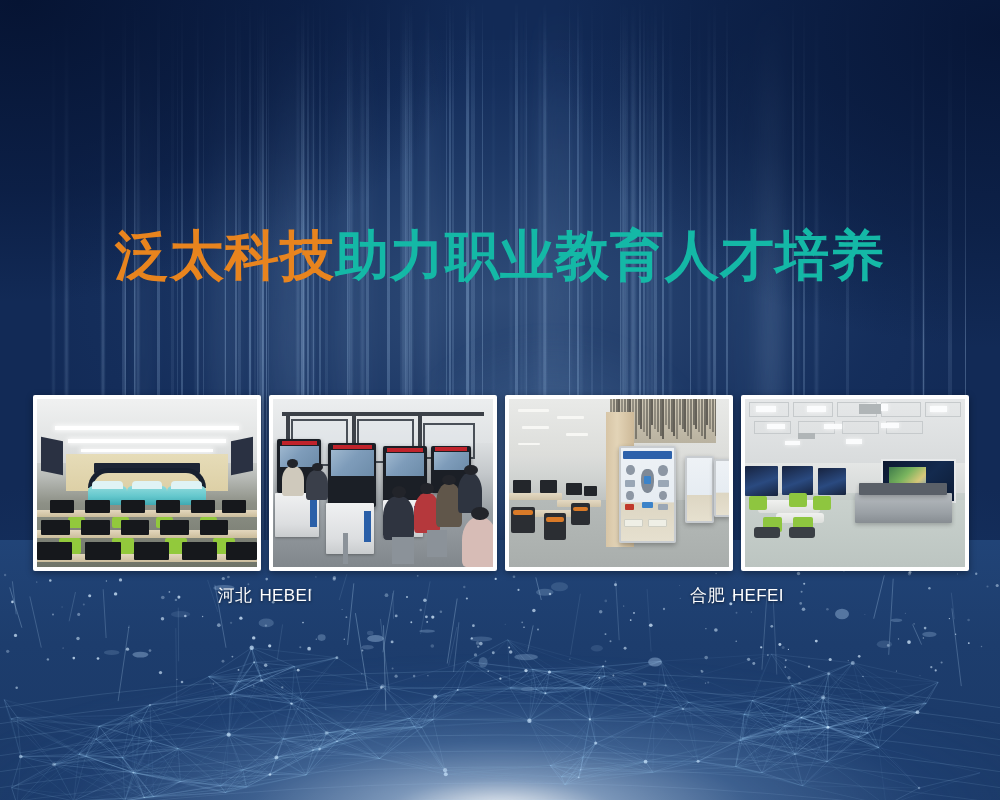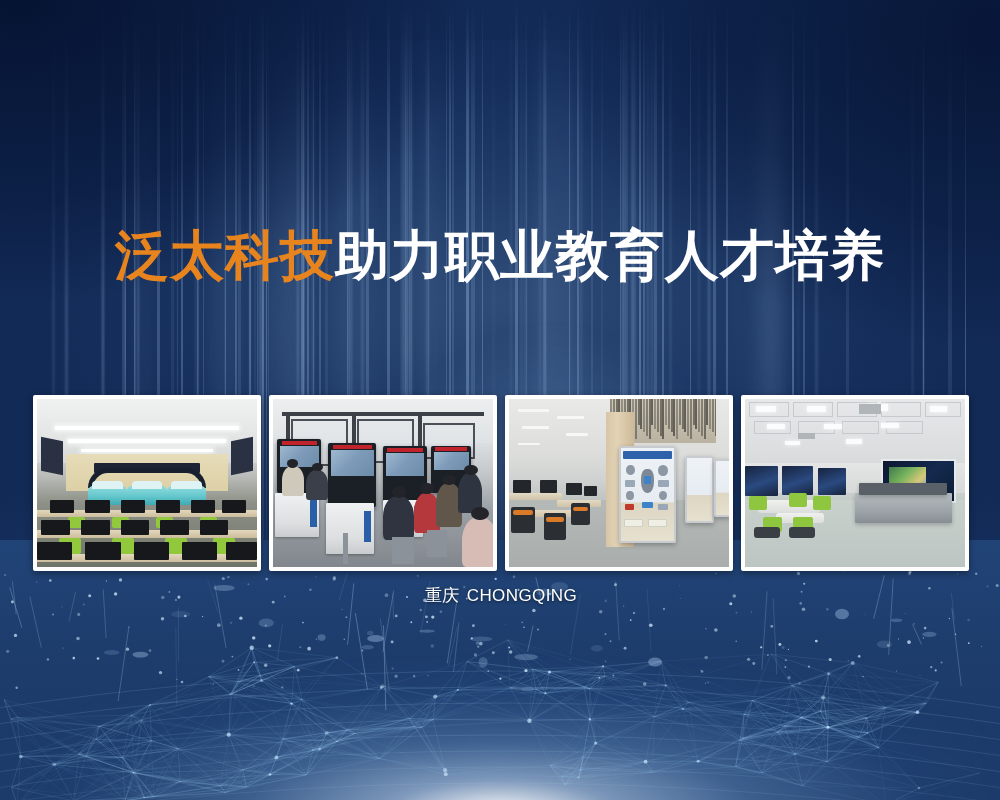--- a/index.html
+++ b/index.html
@@ -64,21 +64,21 @@
   .net{position:absolute;inset:0;}
   .stars{position:absolute;left:0;right:0;top:0;height:150px;}
 
   
   .title-block{position:absolute;left:0;right:0;top:228px;text-align:center;}
   .headline{
     font-size:54px;font-weight:bold;letter-spacing:1px;line-height:1;
     white-space:nowrap;margin:0;
   }
   .hl-orange{color:#e8841e;}
-  .hl-white{color:#ffffff;}
+  .hl-white{color:#14b8a6;}
   .subtitle-row{width:1000px;text-align:center;margin-top:14px;}
   .subtitle{
     display:inline-block;color:#e8841e;font-size:26px;font-weight:bold;
     letter-spacing:.5px;transform:translateX(184px);
   }
 
   
   .photo-strip{position:absolute;left:33px;top:395px;width:936px;height:176px;display:flex;gap:8px;}
   .photo-frame{
     flex:1 1 0;background:#ffffff;padding:4px;border-radius:2px;
@@ -1835,16 +1835,17 @@
         <div class="gchair" style="left:8%;top:70%;width:9%;height:9%;"></div>
         <div class="gchair" style="left:22%;top:70%;width:9%;height:9%;"></div>
         <div class="dchair" style="position:absolute;left:4%;top:76%;width:12%;height:7%;background:#3a3f45;border-radius:3px;"></div>
         <div class="dchair" style="position:absolute;left:20%;top:76%;width:12%;height:7%;background:#3a3f45;border-radius:3px;"></div>
       </div>
     </div>
 
   </div>
 
   <div class="caption-row">
-    <div class="caption"><span class="cn">重庆</span><span>CHONGQING</span></div>
+    <div class="caption"><span class="cn">河北</span><span>HEBEI</span></div>
+    <div class="caption"><span class="cn">合肥</span><span>HEFEI</span></div>
   </div>
 
 </div>
 
 </body></html>

